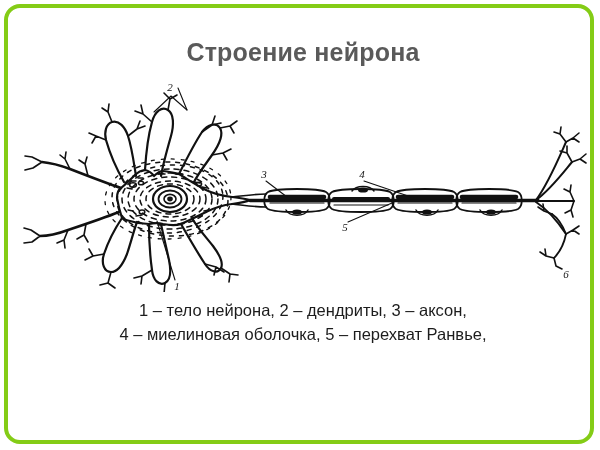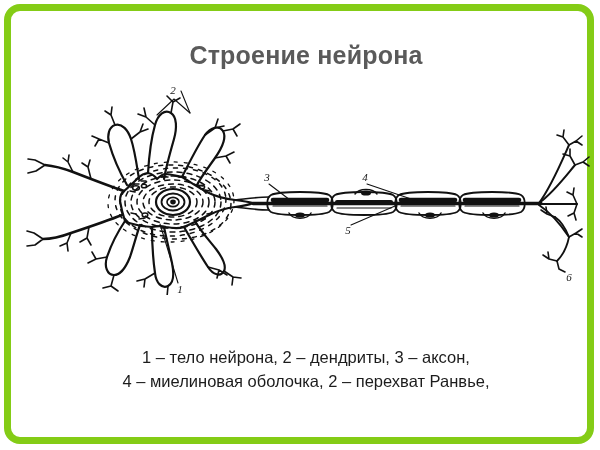--- a/index.html
+++ b/index.html
@@ -14,21 +14,21 @@
     font-family: "Liberation Sans", sans-serif;
   }
   #slide {
     position: absolute;
     left: 4px;
     top: 4px;
     width: 590px;
     height: 440px;
     box-sizing: border-box;
     background: #ffffff;
-    border: 7px solid #84cc16;
+    border: 4px solid #84cc16;
     border-radius: 16px;
   }
   #title {
     position: absolute;
     left: 0;
     top: 30px;
     width: 590px;
     text-align: center;
     font-size: 25px;
     font-weight: bold;
@@ -44,21 +44,20 @@
   }
   #caption {
     position: absolute;
     left: 0;
     top: 290px;
     width: 590px;
     text-align: center;
     font-size: 16.5px;
     line-height: 24px;
     color: #1c1c1c;
-    margin-top: 44px;
   }
   .cap-line { display: block; white-space: pre; }
   .num-label {
     font-family: "Liberation Serif", serif;
     font-style: italic;
     font-size: 11px;
     fill: #151515;
   }
 </style>
 </head>
@@ -241,16 +240,16 @@
         <text class="num-label" x="246" y="94" text-anchor="middle">3</text>
         <text class="num-label" x="344" y="94" text-anchor="middle">4</text>
         <text class="num-label" x="327" y="147" text-anchor="middle">5</text>
         <text class="num-label" x="548" y="194" text-anchor="middle">6</text>
       </g>
     </svg>
   </div>
 
   <div id="caption">
     <span class="cap-line">1 – тело нейрона, 2 – дендриты, 3 – аксон,</span>
-    <span class="cap-line">4 – миелиновая оболочка, 2 – перехват Ранвье,</span>
+    <span class="cap-line">4 – миелиновая оболочка, 5 – перехват Ранвье,</span>
   </div>
 
 </div>
 
 </body></html>

